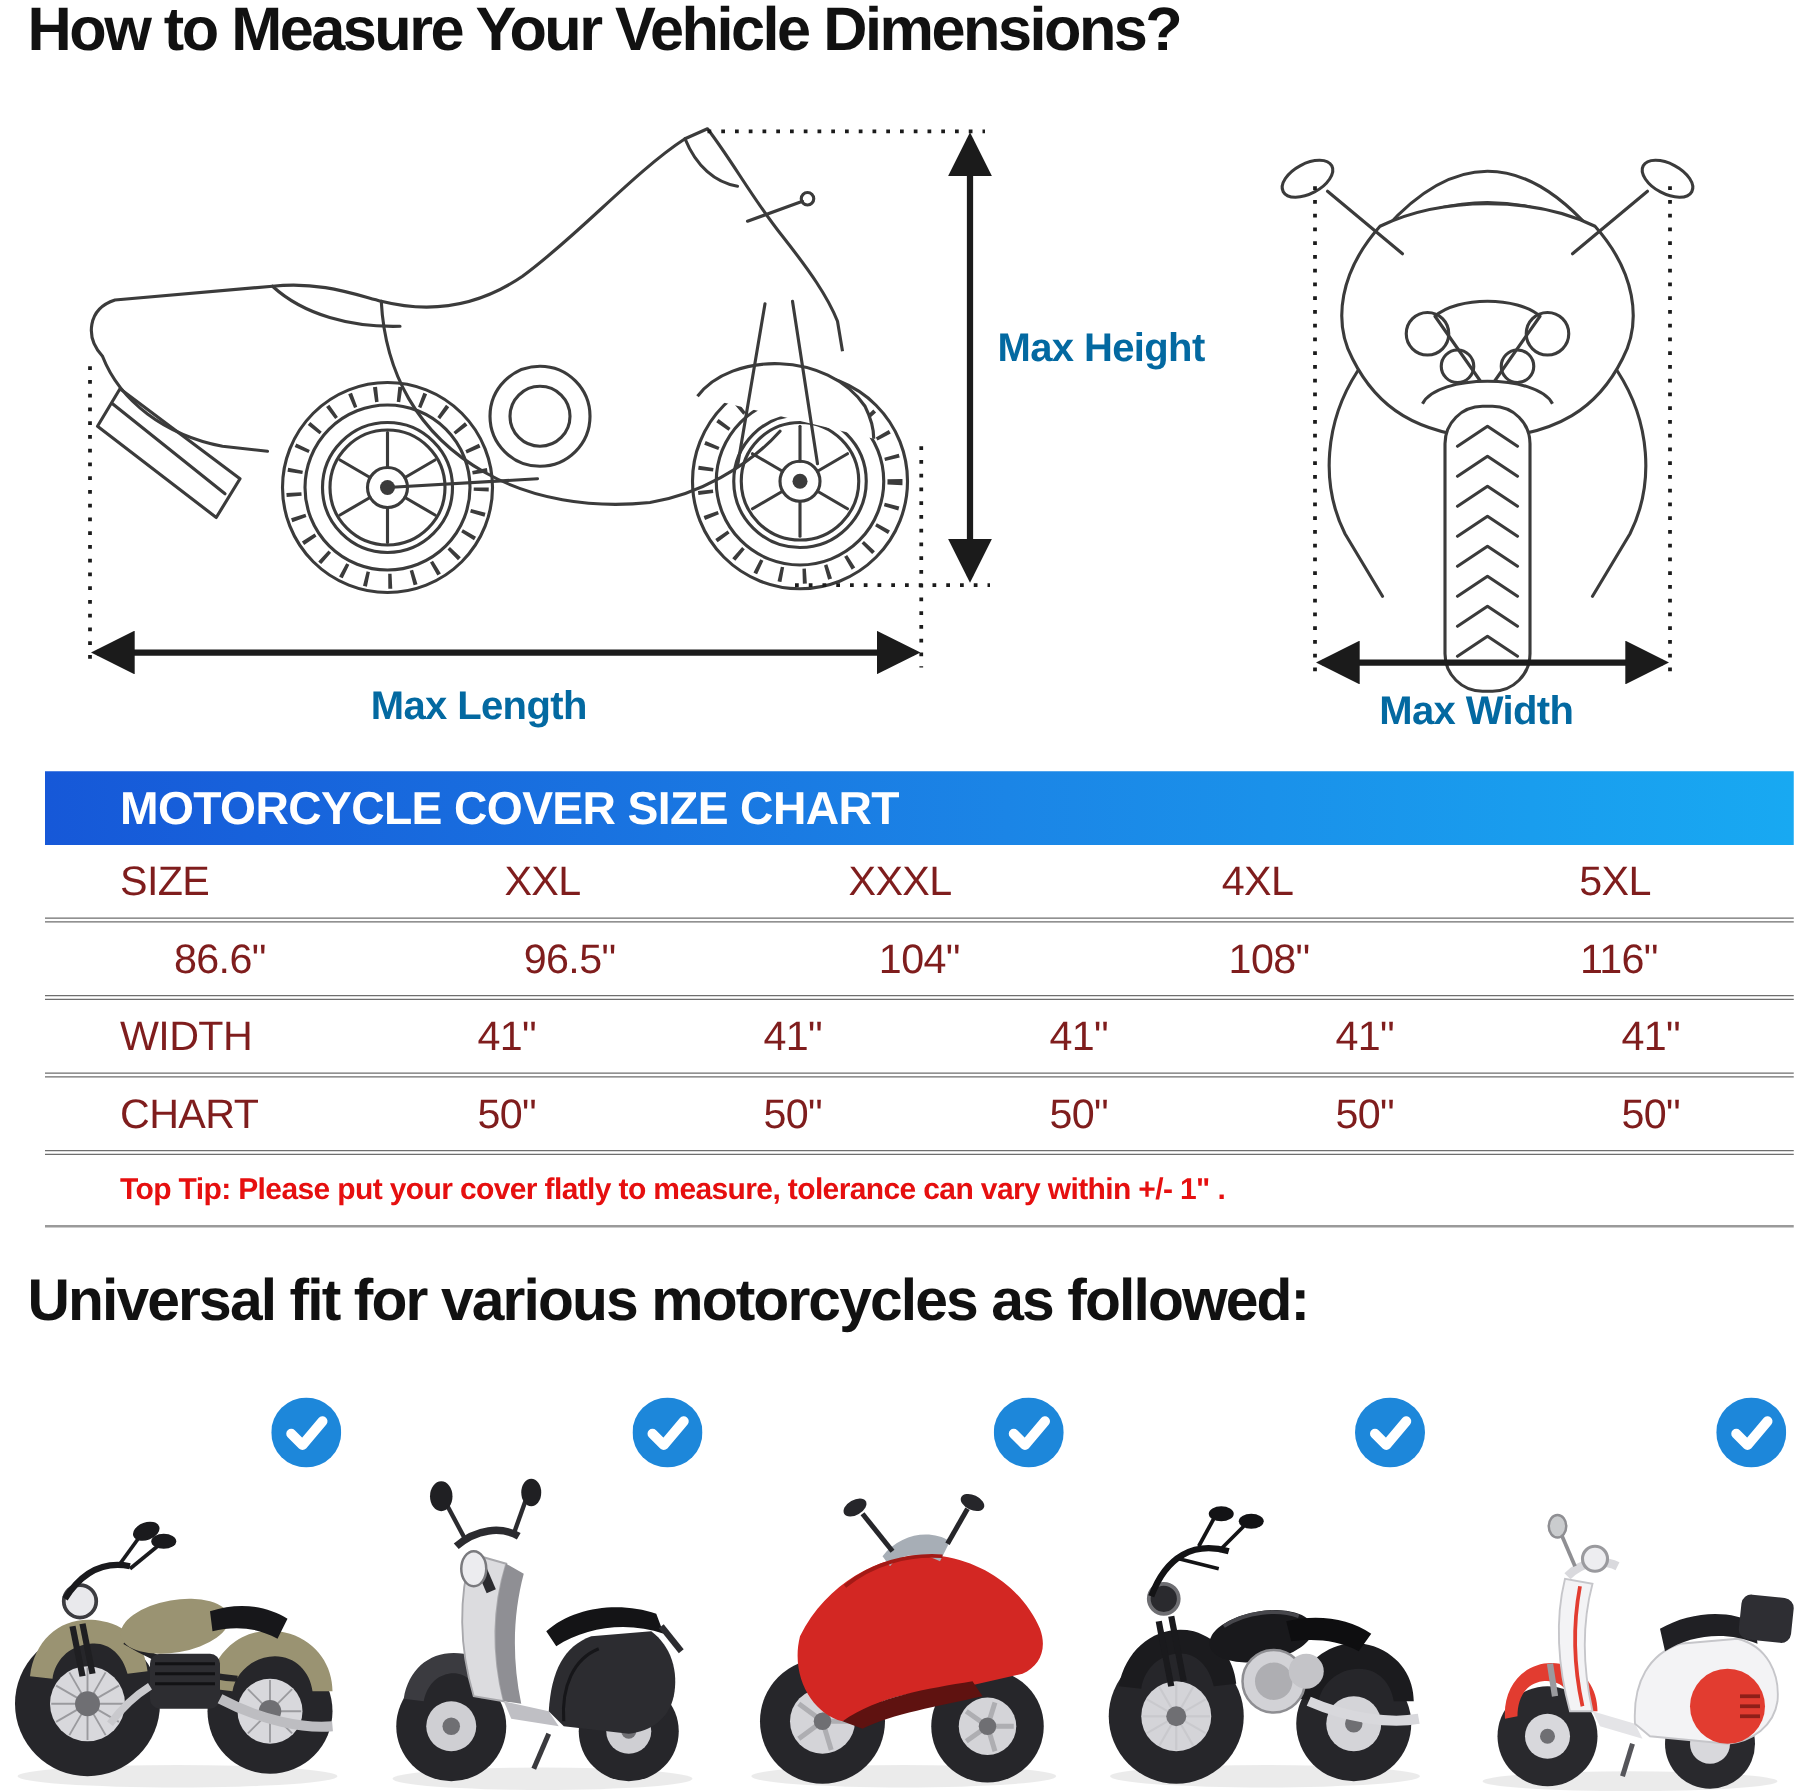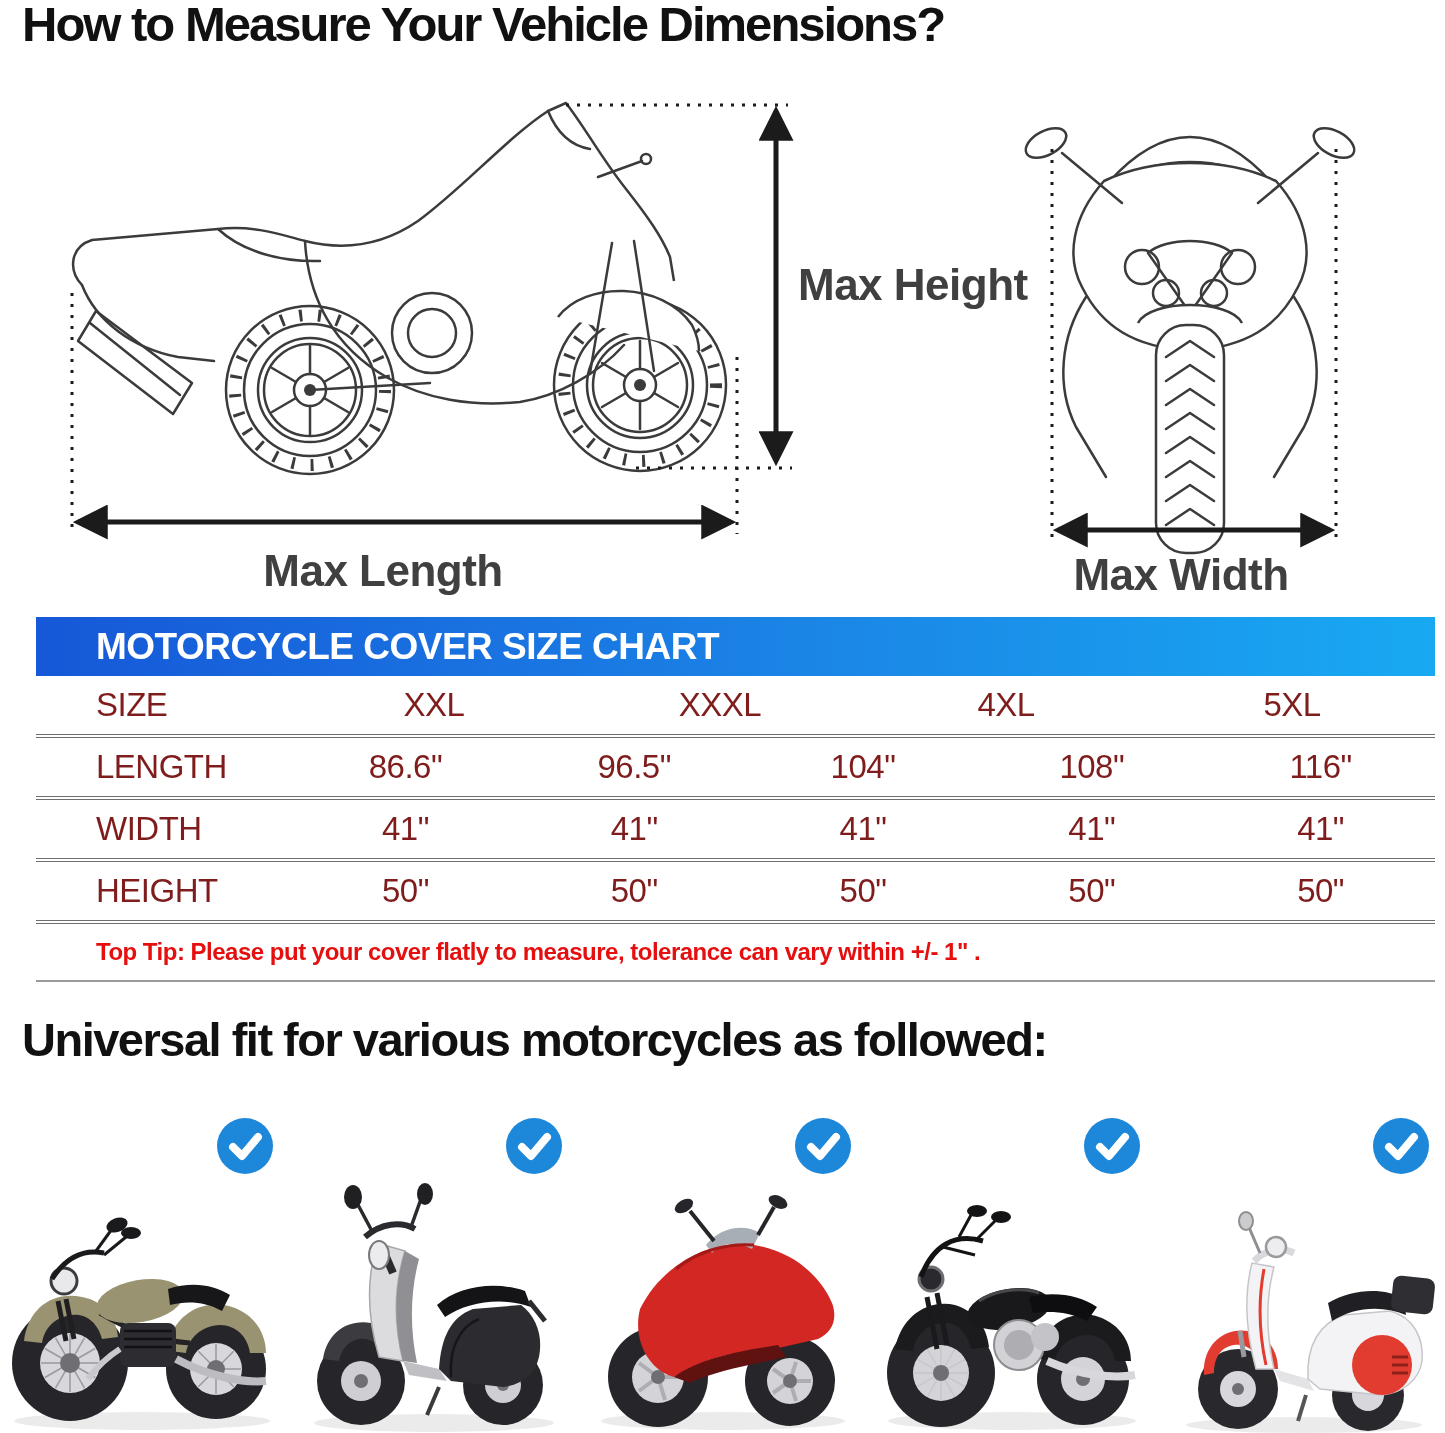--- a/index.html
+++ b/index.html
@@ -3,21 +3,21 @@
 <meta charset="utf-8">
 <style>
   html,body{margin:0;padding:0;background:#fff;}
   #canvas{position:relative;width:1445px;height:1433px;background:#fff;overflow:hidden;
           font-family:"Liberation Sans","DejaVu Sans",sans-serif;color:#111;border-radius:14px;}
 
   .h1{position:absolute;left:22px;top:-4px;font-size:49px;font-weight:bold;letter-spacing:-2px;white-space:nowrap;}
   .h2{position:absolute;left:22px;top:1012px;font-size:47px;font-weight:bold;letter-spacing:-1.5px;white-space:nowrap;}
 
   #diagram-svg{position:absolute;left:0;top:85px;width:1445px;height:525px;}
-  .dim-label{position:absolute;font-size:44px;font-weight:bold;color:#404040;letter-spacing:-0.5px;}
+  .dim-label{position:absolute;font-size:32px;font-weight:bold;color:#0369a1;letter-spacing:-0.5px;}
   .lbl-height{left:798px;top:260px;}
   .lbl-length{left:30px;width:706px;top:546px;text-align:center;}
   .lbl-width{left:1022px;width:318px;top:550px;text-align:center;}
 
   .size-table{position:absolute;left:36px;top:617px;width:1399px;}
   .st-header{height:59px;line-height:59px;padding-left:60px;color:#fff;font-size:37px;font-weight:bold;
              letter-spacing:-0.5px;background:linear-gradient(90deg,#1658d8 0%,#1b85e6 55%,#18a9f2 100%);}
   .st-row{display:flex;align-items:center;height:58px;border-bottom:4px double #6e6e6e;
           font-size:33px;letter-spacing:-0.5px;color:#7f1d1d;}
   .st-row .c0{width:255px;padding-left:60px;box-sizing:border-box;}
@@ -148,37 +148,36 @@
   <div class="size-table">
     <div class="st-header">MOTORCYCLE COVER SIZE CHART</div>
     <div class="st-row">
       <div class="c0">SIZE</div>
       <div class="c">XXL</div>
       <div class="c">XXXL</div>
       <div class="c">4XL</div>
       <div class="c">5XL</div>
     </div>
     <div class="st-row">
-      <div class="c0">LENGTH</div>
       <div class="c">86.6"</div>
       <div class="c">96.5"</div>
       <div class="c">104"</div>
       <div class="c">108"</div>
       <div class="c">116"</div>
     </div>
     <div class="st-row">
       <div class="c0">WIDTH</div>
       <div class="c">41"</div>
       <div class="c">41"</div>
       <div class="c">41"</div>
       <div class="c">41"</div>
       <div class="c">41"</div>
     </div>
     <div class="st-row">
-      <div class="c0">HEIGHT</div>
+      <div class="c0">CHART</div>
       <div class="c">50"</div>
       <div class="c">50"</div>
       <div class="c">50"</div>
       <div class="c">50"</div>
       <div class="c">50"</div>
     </div>
     <div class="st-tip">Top Tip: Please put your cover flatly to measure, tolerance can vary within +/- 1" .</div>
   </div>
 
   <div class="h2">Universal fit for various motorcycles as followed:</div>

